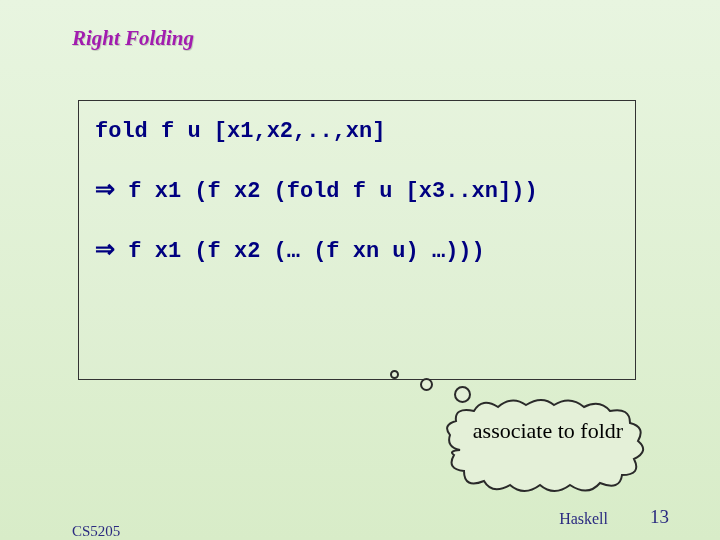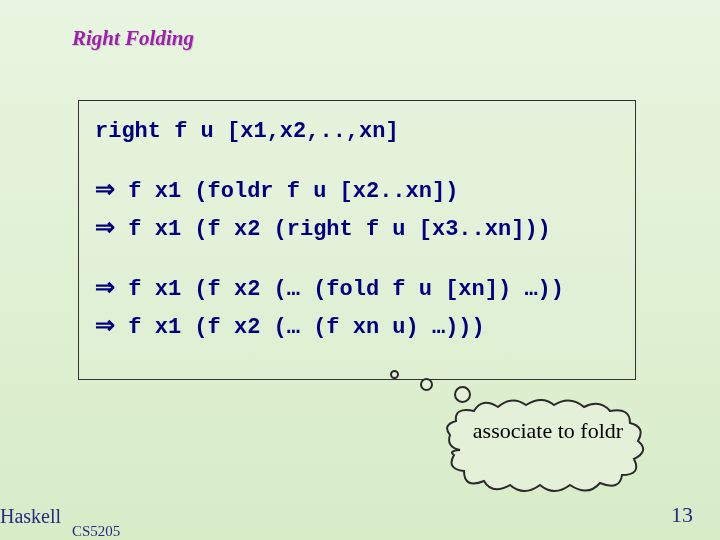--- a/index.html
+++ b/index.html
@@ -79,44 +79,42 @@
     bottom: 0;
     left: 72px;
     font-size: 15px;
     color: #2a2a80;
   }
   .footer-center {
     position: absolute;
     bottom: 12px;
     left: 0;
     width: 608px;
-    text-align: left;
-    font-size: 20px;
+    text-align: right;
+    font-size: 16px;
     color: #2a2a80;
   }
   .footer-right {
     position: absolute;
     bottom: 12px;
-    right: 27px;
-    font-size: 22px;
+    right: 51px;
+    font-size: 19px;
     color: #2a2a80;
   }
 </style>
 </head>
 <body>
 
 <div class="title">Right Folding</div>
 
 <div class="codebox">
-  <div class="codeline">right f u [x1,x2,..,xn]</div>
+  <div class="codeline">fold f u [x1,x2,..,xn]</div>
   <div class="gap"></div>
-  <div class="codeline"><span class="arrow">⇒</span><span> f x1 (foldr f u [x2..xn])</span></div>
-  <div class="codeline"><span class="arrow">⇒</span><span> f x1 (f x2 (right f u [x3..xn]))</span></div>
+  <div class="codeline"><span class="arrow">⇒</span><span> f x1 (f x2 (fold f u [x3..xn]))</span></div>
   <div class="gap"></div>
-  <div class="codeline"><span class="arrow">⇒</span><span> f x1 (f x2 (… (fold f u [xn]) …))</span></div>
   <div class="codeline"><span class="arrow">⇒</span><span> f x1 (f x2 (… (f xn u) …)))</span></div>
 </div>
 
 <div class="bubbles">
   <div class="bub b1"></div>
   <div class="bub b2"></div>
   <div class="bub b3"></div>
 </div>
 
 <svg class="cloud" viewBox="0 0 208 100">

